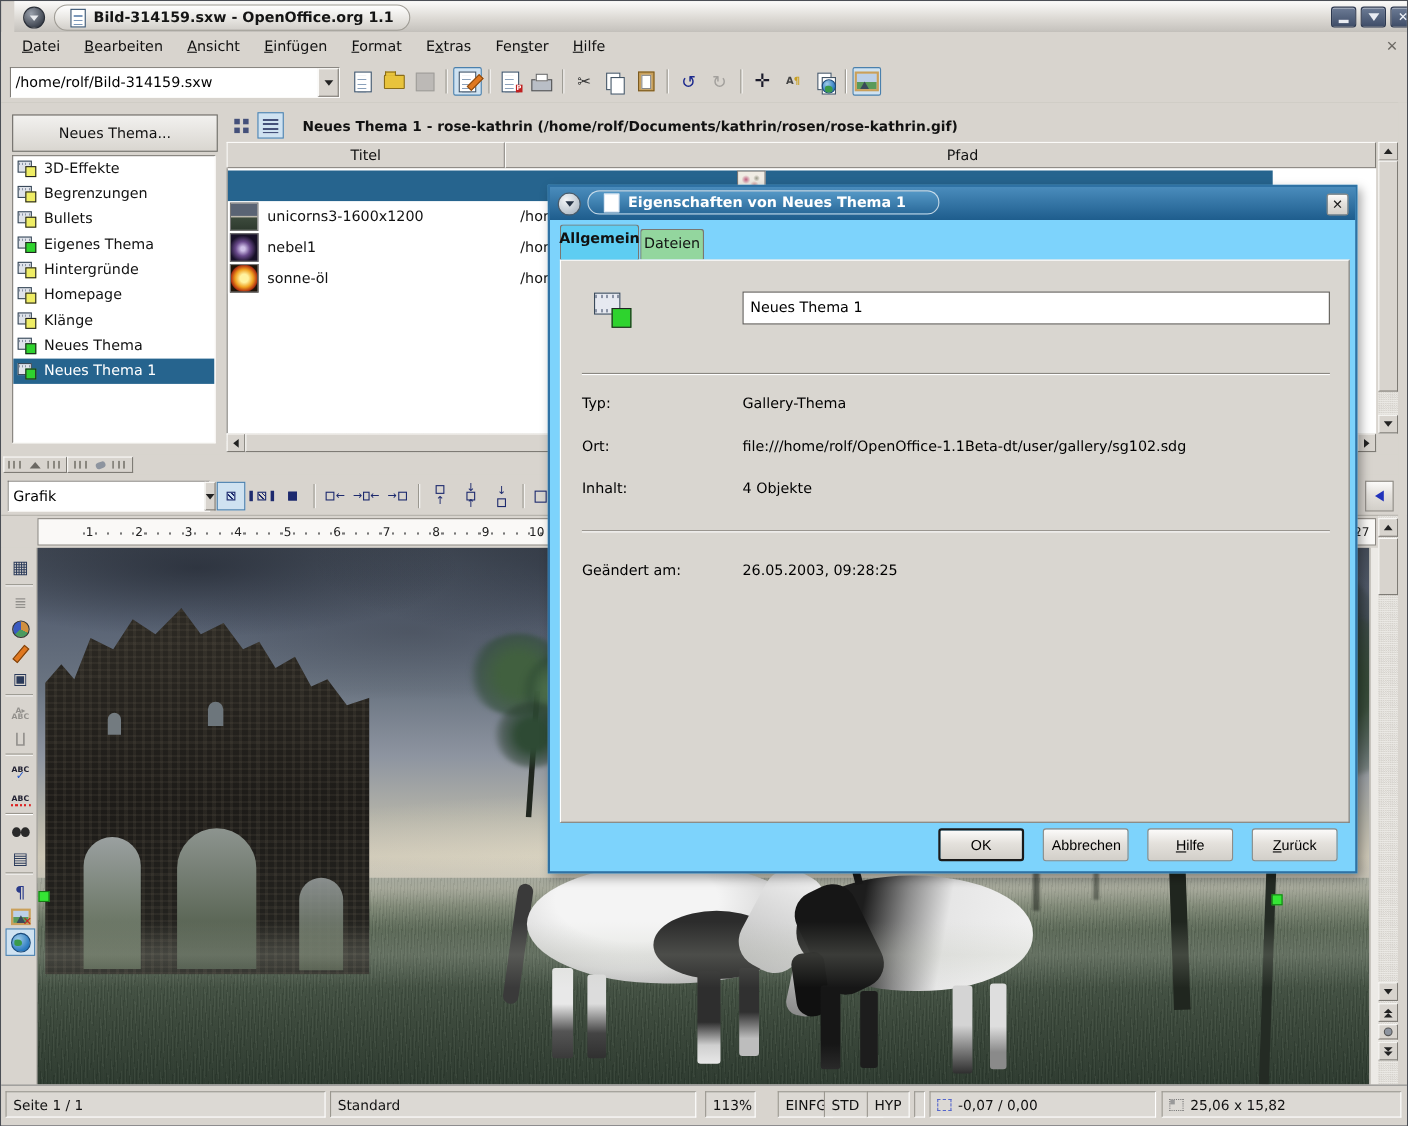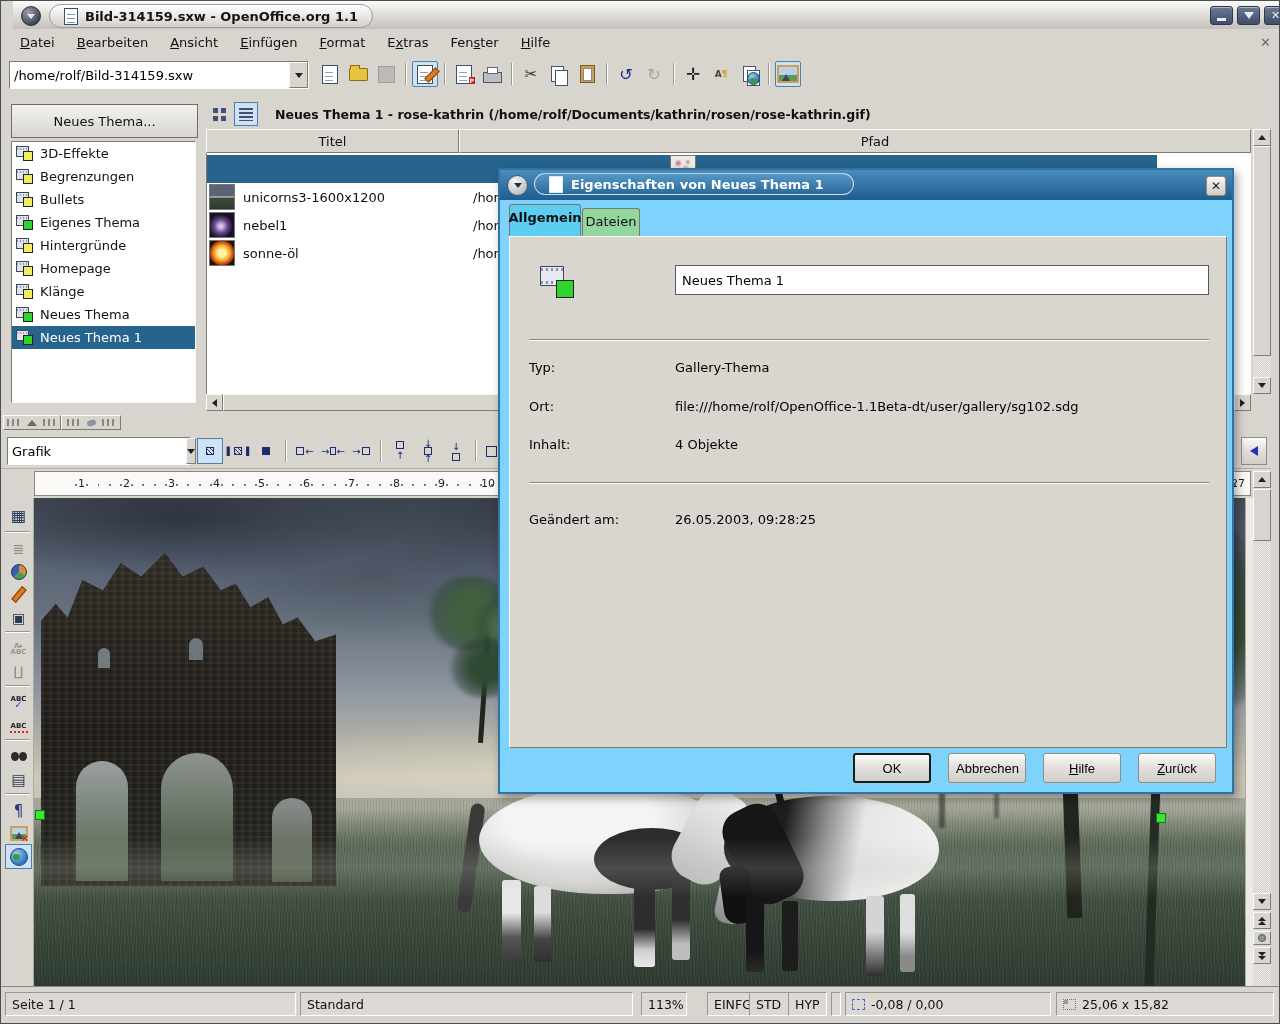--- a/index.html
+++ b/index.html
@@ -690,21 +690,21 @@
       </div>
     <div class="scell" style="left:748px;width:54px;">
         <span>STD</span>
       </div>
     <div class="scell" style="left:787px;width:39px;">
         <span>HYP</span>
       </div>
     <div class="scell" style="left:830px;width:10px;padding-left:0;"></div>
     <div class="scell" style="left:844px;width:206px;">
         <div class="posic"></div>
-        <span>-0,08 / 0,00</span>
+        <span>-0,07 / 0,00</span>
       </div>
     <div class="scell" style="left:1055px;width:218px;">
         <div class="sizic"></div>
         <span>25,06 x 15,82</span>
       </div>
   </div>
 
 </div>
 
 </body></html>

